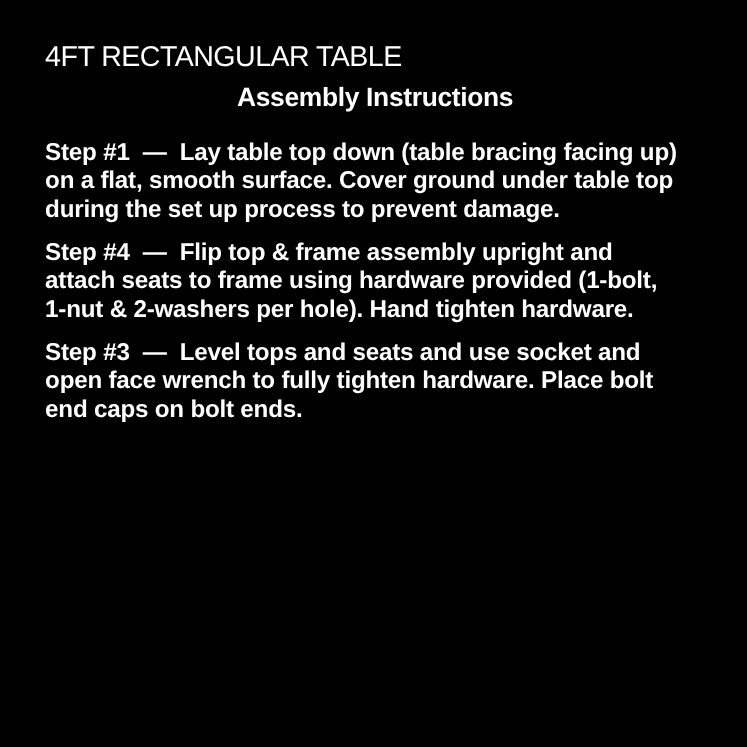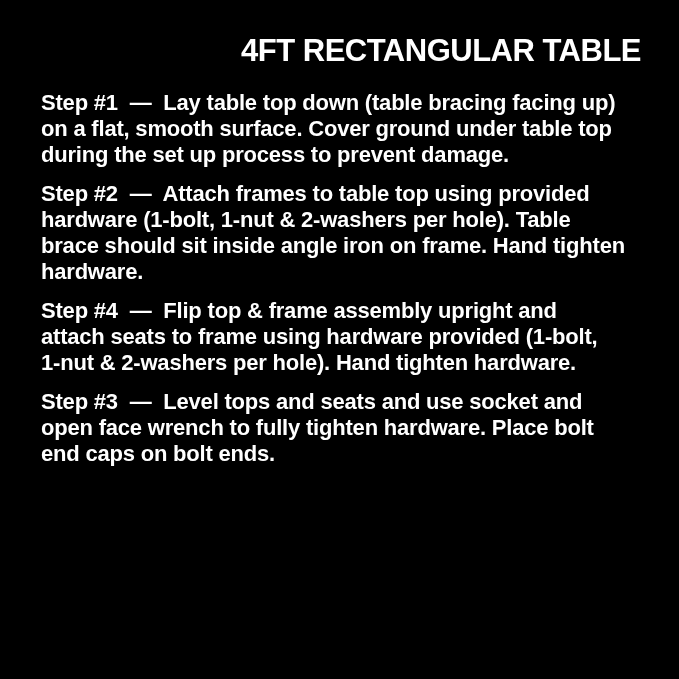--- a/index.html
+++ b/index.html
@@ -16,25 +16,25 @@
   .poster {
     box-sizing: border-box;
     width: 679px;
     height: 679px;
     padding: 0 38px 0 41px;
     background: #000000;
     color: #ffffff;
   }
   .title {
     margin: 34px 0 0 0;
-    font-size: 31px;
+    font-size: 26px;
     line-height: 34px;
-    font-weight: 700;
+    font-weight: 400;
     letter-spacing: -0.5px;
-    text-align: right;
+    text-align: left;
     white-space: pre;
   }
   .subtitle {
     margin: 7px 0 0 0;
     font-size: 24px;
     line-height: 28px;
     font-weight: 700;
     letter-spacing: -0.3px;
     text-align: center;
     white-space: pre;
@@ -50,29 +50,26 @@
     letter-spacing: -0.2px;
     white-space: pre;
     text-align: left;
   }
 </style>
 </head>
 <body>
 
 <div class="poster">
   <h1 class="title">4FT RECTANGULAR TABLE</h1>
+  <h2 class="subtitle">Assembly Instructions</h2>
 
   <div class="steps">
     <p class="step">Step #1  —  Lay table top down (table bracing facing up)
 on a flat, smooth surface. Cover ground under table top
 during the set up process to prevent damage.</p>
-    <p class="step">Step #2  —  Attach frames to table top using provided
-hardware (1-bolt, 1-nut &amp; 2-washers per hole). Table
-brace should sit inside angle iron on frame. Hand tighten
-hardware.</p>
     <p class="step">Step #4  —  Flip top &amp; frame assembly upright and
 attach seats to frame using hardware provided (1-bolt,
 1-nut &amp; 2-washers per hole). Hand tighten hardware.</p>
     <p class="step">Step #3  —  Level tops and seats and use socket and
 open face wrench to fully tighten hardware. Place bolt
 end caps on bolt ends.</p>
   </div>
 </div>
 
 </body></html>

